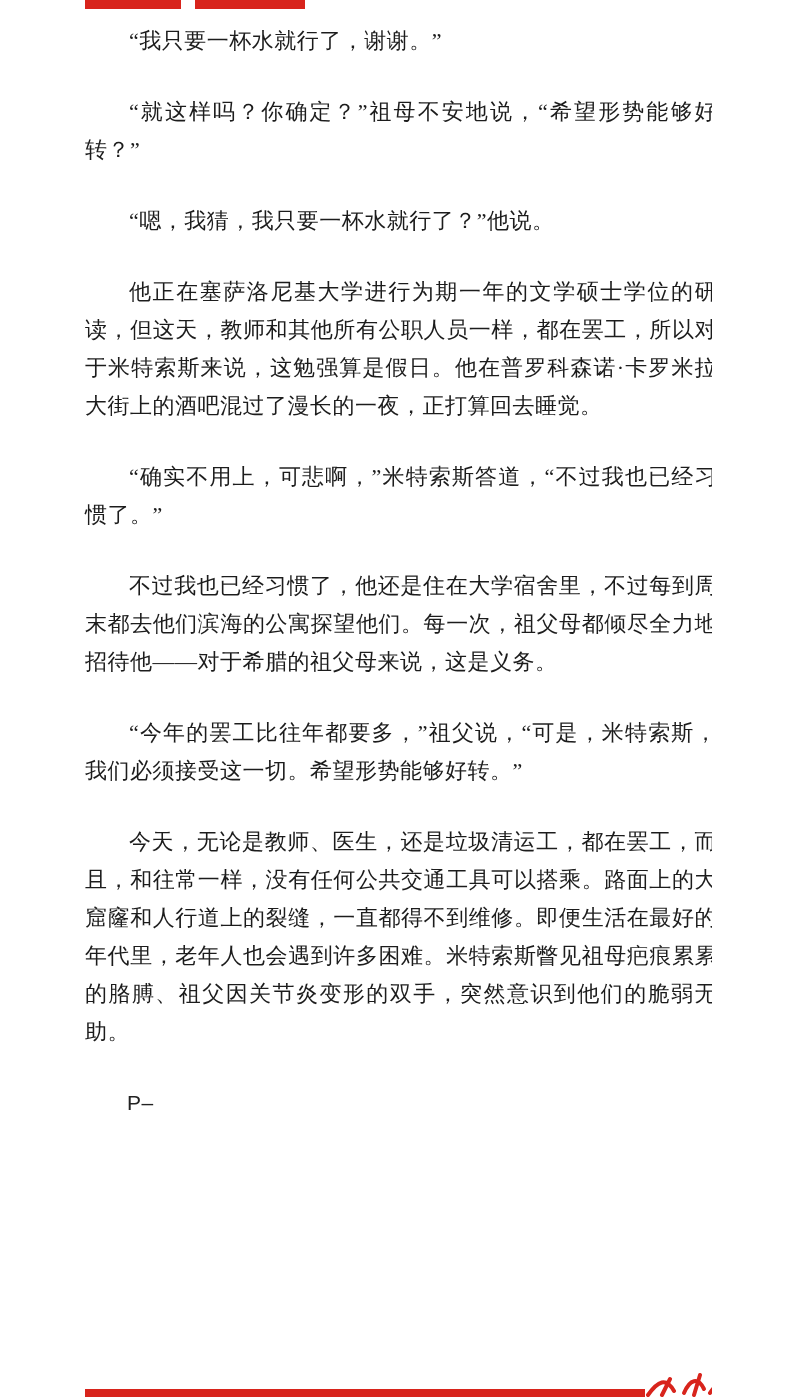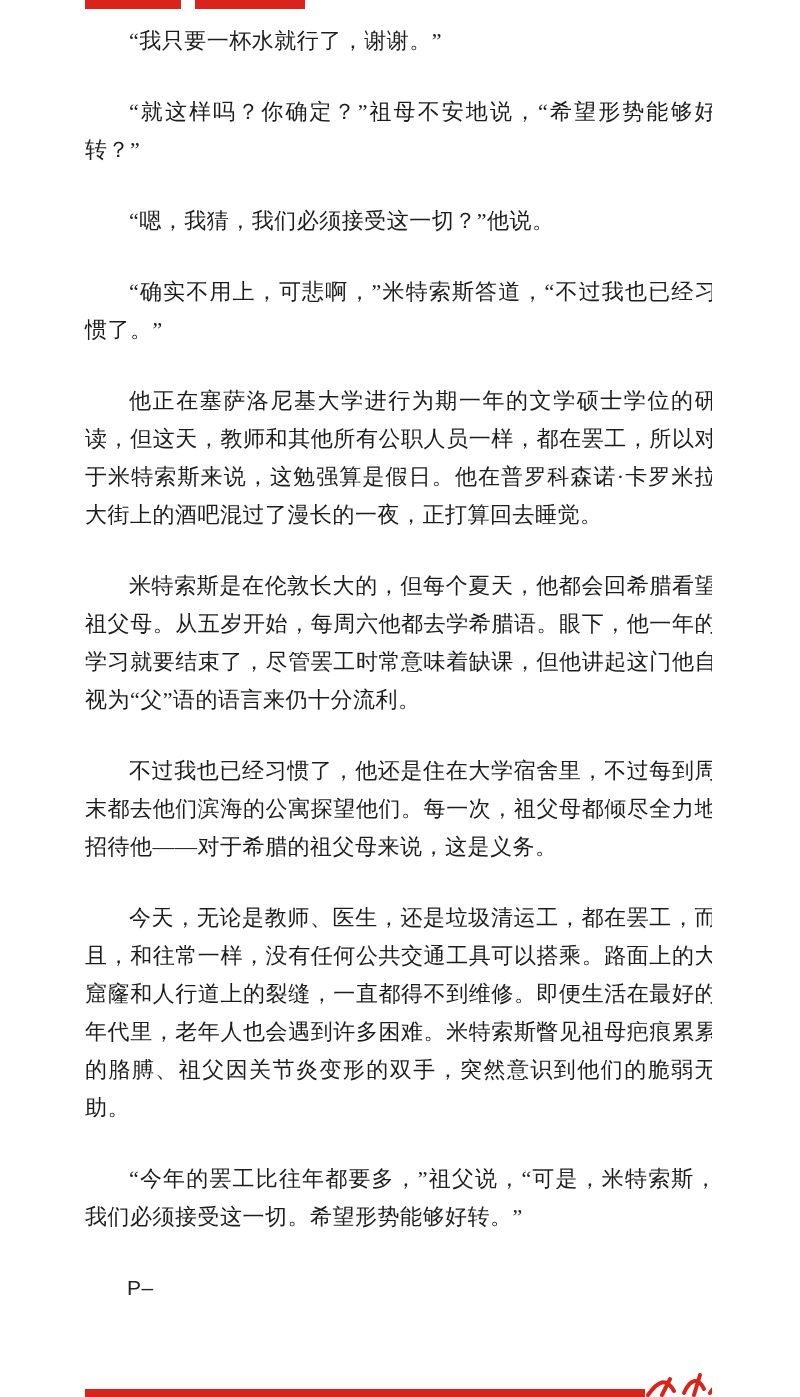--- a/index.html
+++ b/index.html
@@ -68,27 +68,26 @@
 <div class="page">
 
   <div class="top-fragments">
     <div class="red-frag f1"></div>
     <div class="red-frag f2"></div>
   </div>
 
   <div class="content">
     <p>“我只要一杯水就行了，谢谢。”</p>
     <p>“就这样吗？你确定？”祖母不安地说，“希望形势能够好转？”</p>
-    <p>“嗯，我猜，我们必须接受这一切？”他说。</p>
+    <p>“嗯，我猜，我只要一杯水就行了？”他说。</p>
+    <p>他正在塞萨洛尼基大学进行为期一年的文学硕士学位的研读，但这天，教师和其他所有公职人员一样，都在罢工，所以对于米特索斯来说，这勉强算是假日。他在普罗科森诺·卡罗米拉大街上的酒吧混过了漫长的一夜，正打算回去睡觉。</p>
     <p>“确实不用上，可悲啊，”米特索斯答道，“不过我也已经习惯了。”</p>
-    <p>他正在塞萨洛尼基大学进行为期一年的文学硕士学位的研读，但这天，教师和其他所有公职人员一样，都在罢工，所以对于米特索斯来说，这勉强算是假日。他在普罗科森诺·卡罗米拉大街上的酒吧混过了漫长的一夜，正打算回去睡觉。</p>
-    <p>米特索斯是在伦敦长大的，但每个夏天，他都会回希腊看望祖父母。从五岁开始，每周六他都去学希腊语。眼下，他一年的学习就要结束了，尽管罢工时常意味着缺课，但他讲起这门他自视为“父”语的语言来仍十分流利。</p>
     <p>不过我也已经习惯了，他还是住在大学宿舍里，不过每到周末都去他们滨海的公寓探望他们。每一次，祖父母都倾尽全力地招待他——对于希腊的祖父母来说，这是义务。</p>
+    <p>“今年的罢工比往年都要多，”祖父说，“可是，米特索斯，我们必须接受这一切。希望形势能够好转。”</p>
     <p>今天，无论是教师、医生，还是垃圾清运工，都在罢工，而且，和往常一样，没有任何公共交通工具可以搭乘。路面上的大窟窿和人行道上的裂缝，一直都得不到维修。即便生活在最好的年代里，老年人也会遇到许多困难。米特索斯瞥见祖母疤痕累累的胳膊、祖父因关节炎变形的双手，突然意识到他们的脆弱无助。</p>
-    <p>“今年的罢工比往年都要多，”祖父说，“可是，米特索斯，我们必须接受这一切。希望形势能够好转。”</p>
     <p class="pagemark">P–</p>
   </div>
 
   <div class="footer">
     <div class="footer-bar"></div>
     <svg class="signature" viewBox="0 0 90 30" xmlns="http://www.w3.org/2000/svg">
       <g stroke="#d8241c" stroke-width="4" fill="none" stroke-linecap="round">
         <path d="M8 28 C 18 14, 26 10, 34 24"></path>
         <path d="M22 28 L 30 12"></path>
         <path d="M44 26 C 50 12, 58 10, 64 22"></path>

